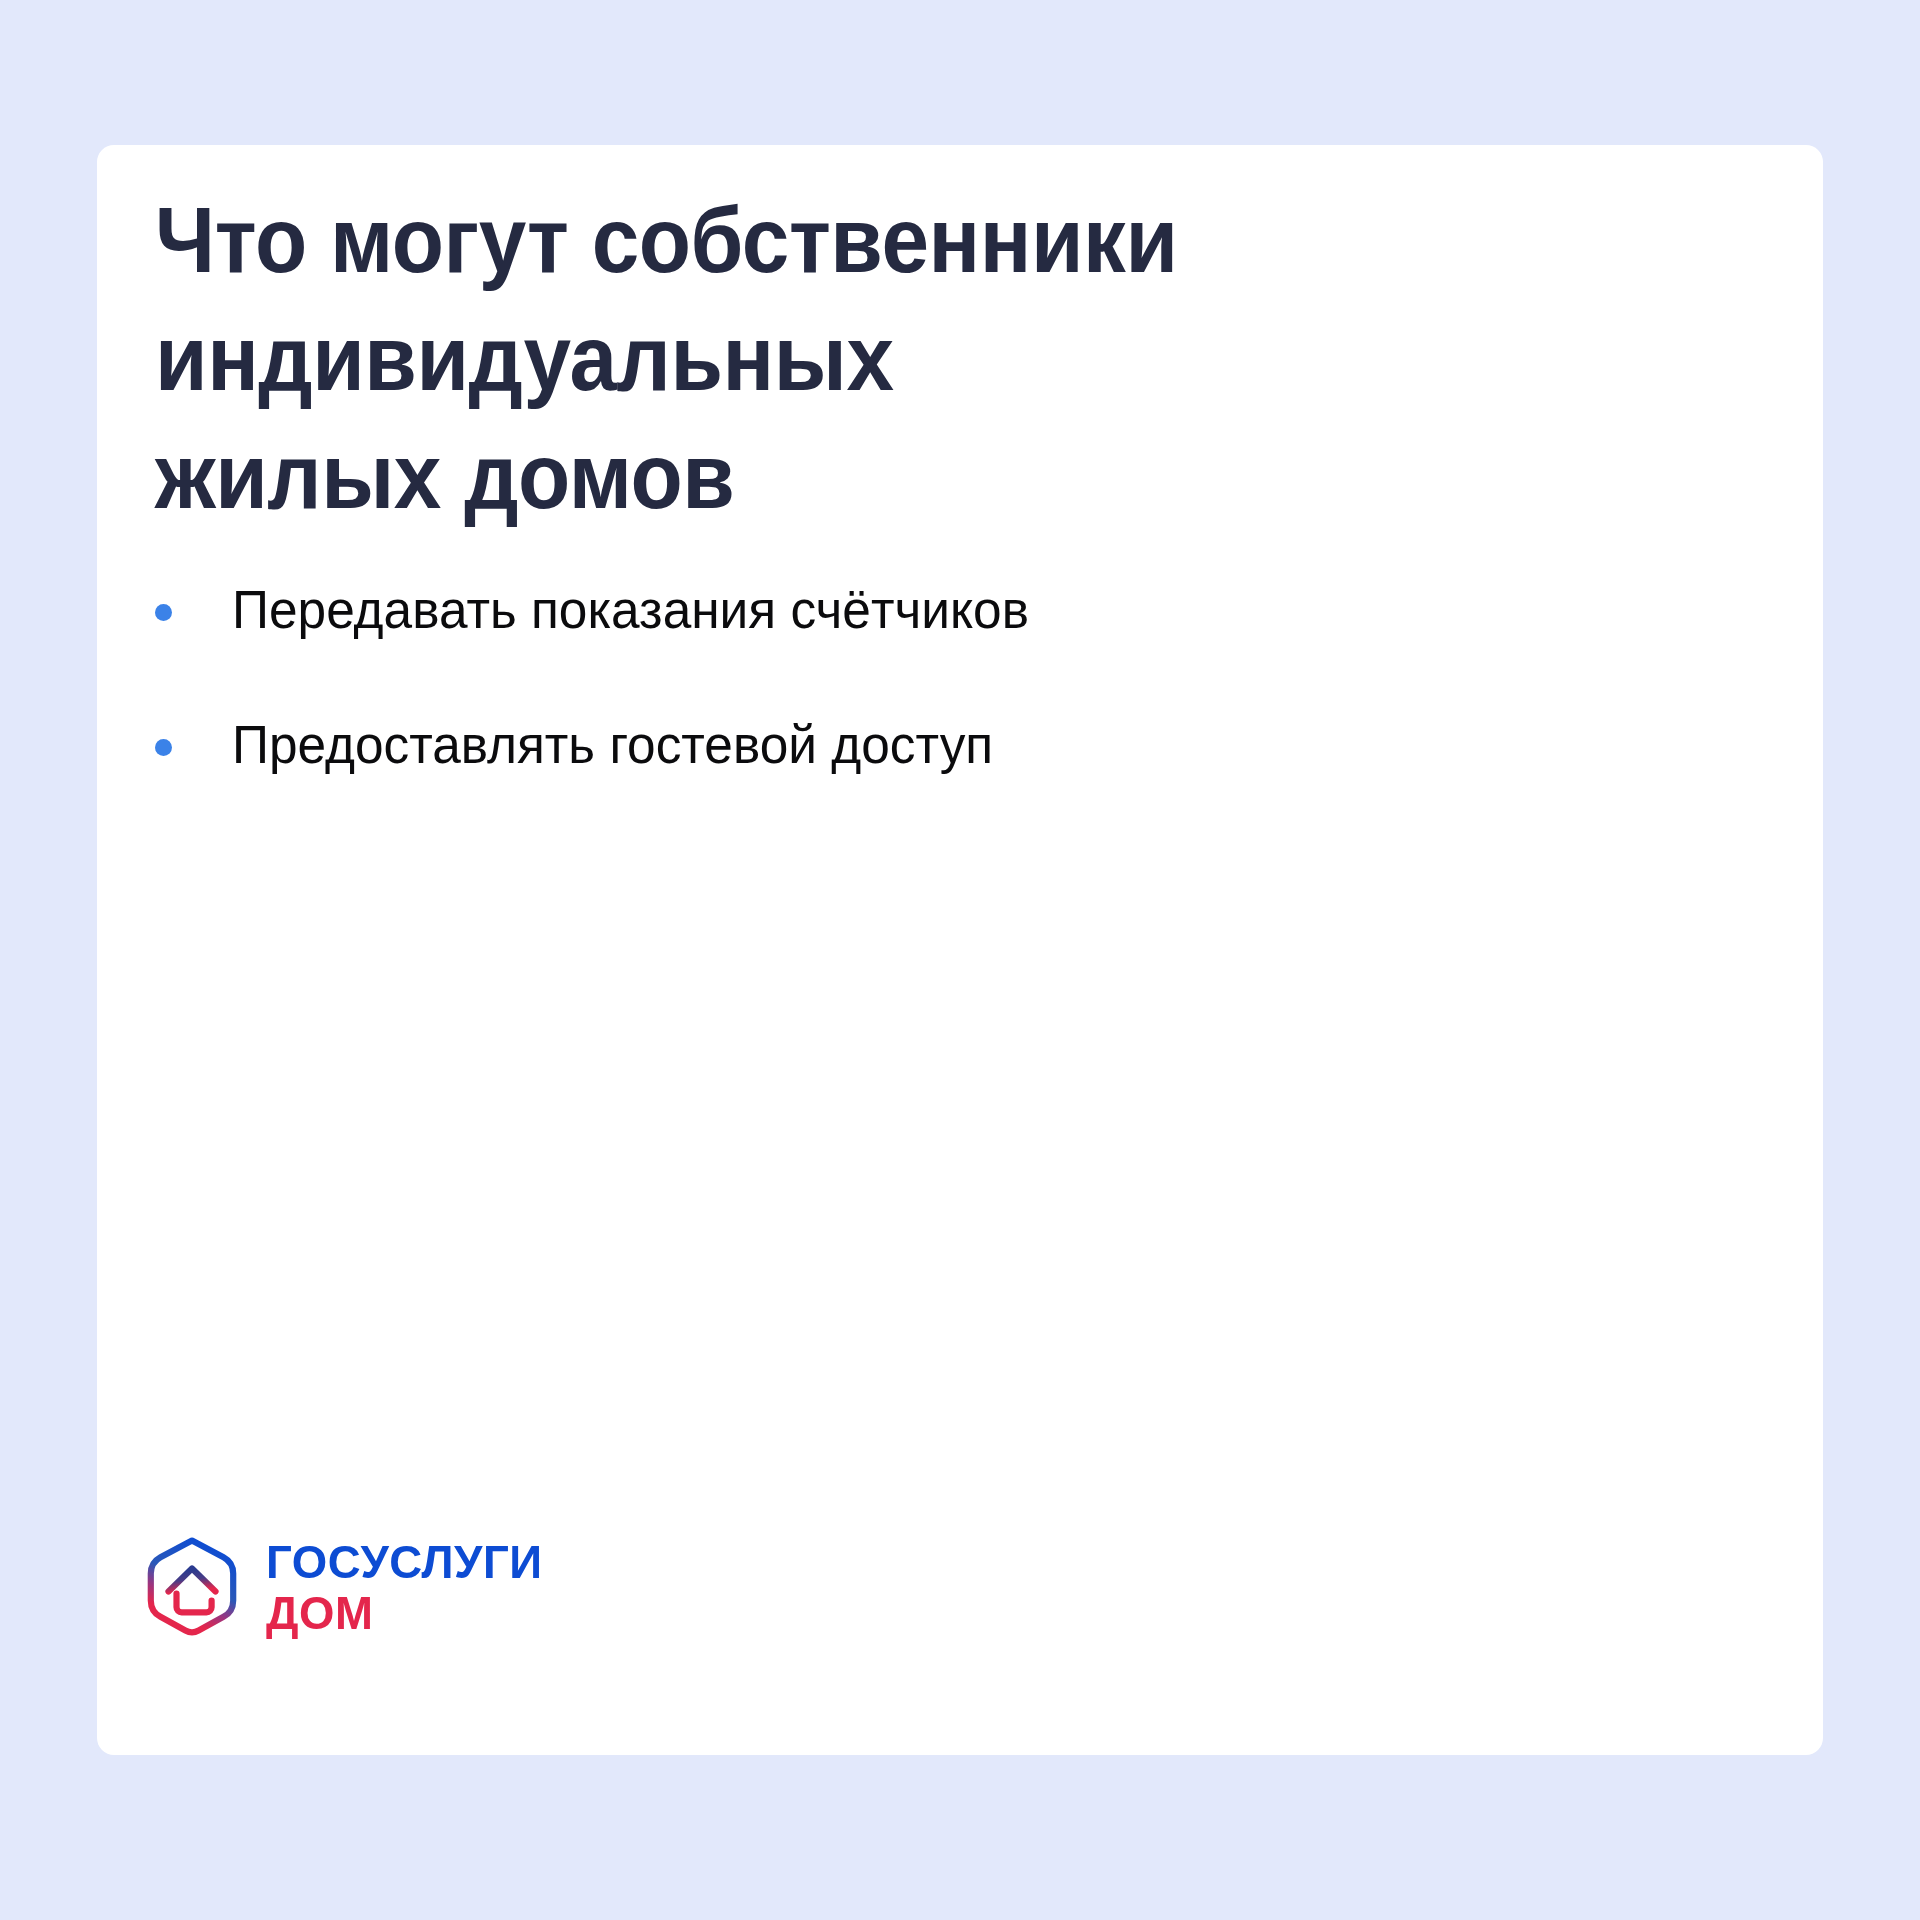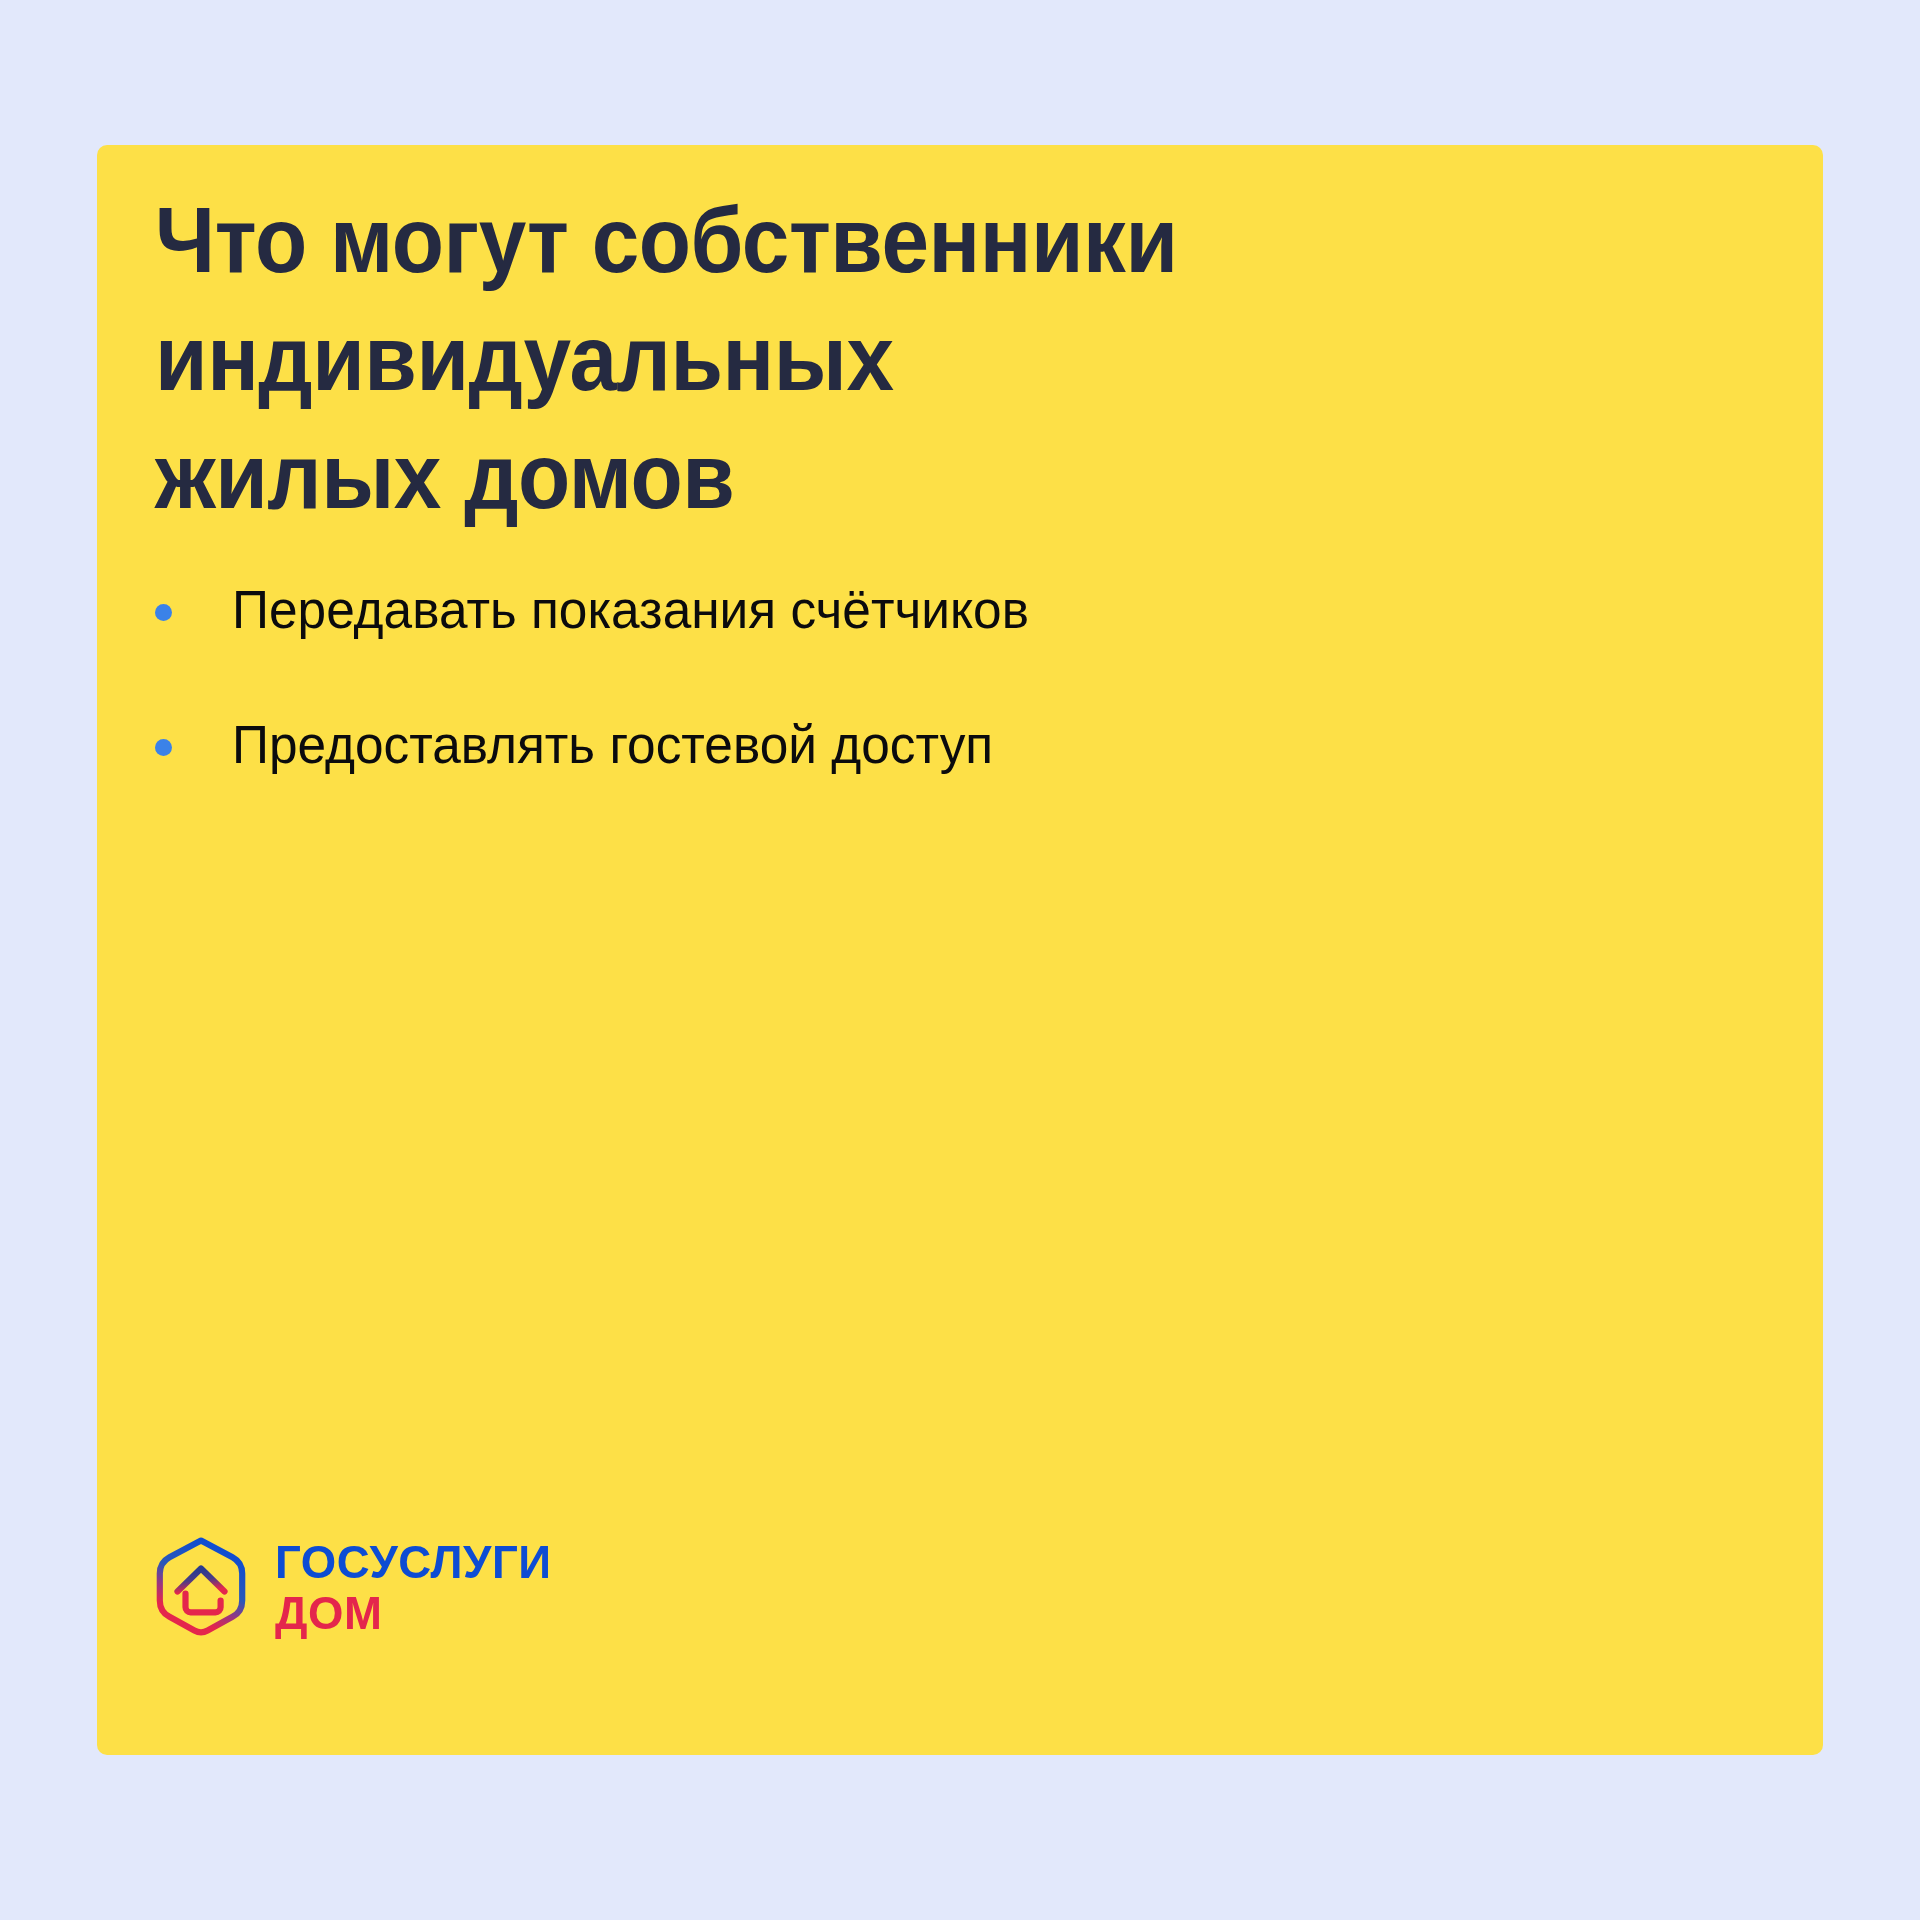--- a/index.html
+++ b/index.html
@@ -20,22 +20,22 @@
     height: 1920px;
     background: #e2e8fb;
   }
 
   .card {
     position: absolute;
     left: 97px;
     top: 145px;
     width: 1726px;
     height: 1610px;
-    background: #fde047;
-    border-radius: 10px;
+    background: #ffffff;
+    border-radius: 17px;
   }
 
   .headline {
     position: absolute;
     left: 58px;
     top: 36px;
     width: 1420px;
     color: #252a41;
     font-family: "Liberation Sans Narrow", "Liberation Sans", sans-serif;
     font-weight: bold;
@@ -79,21 +79,21 @@
     font-size: 53px;
     line-height: 66px;
     font-weight: normal;
     white-space: nowrap;
     transform: scaleX(0.97);
     transform-origin: left top;
   }
 
   .logo {
     position: absolute;
-    left: 52px;
+    left: 43px;
     top: 1390px;
     display: flex;
     align-items: center;
   }
   .logo-mark {
     width: 104px;
     height: 104px;
     flex: 0 0 auto;
   }
   .logo-words {

